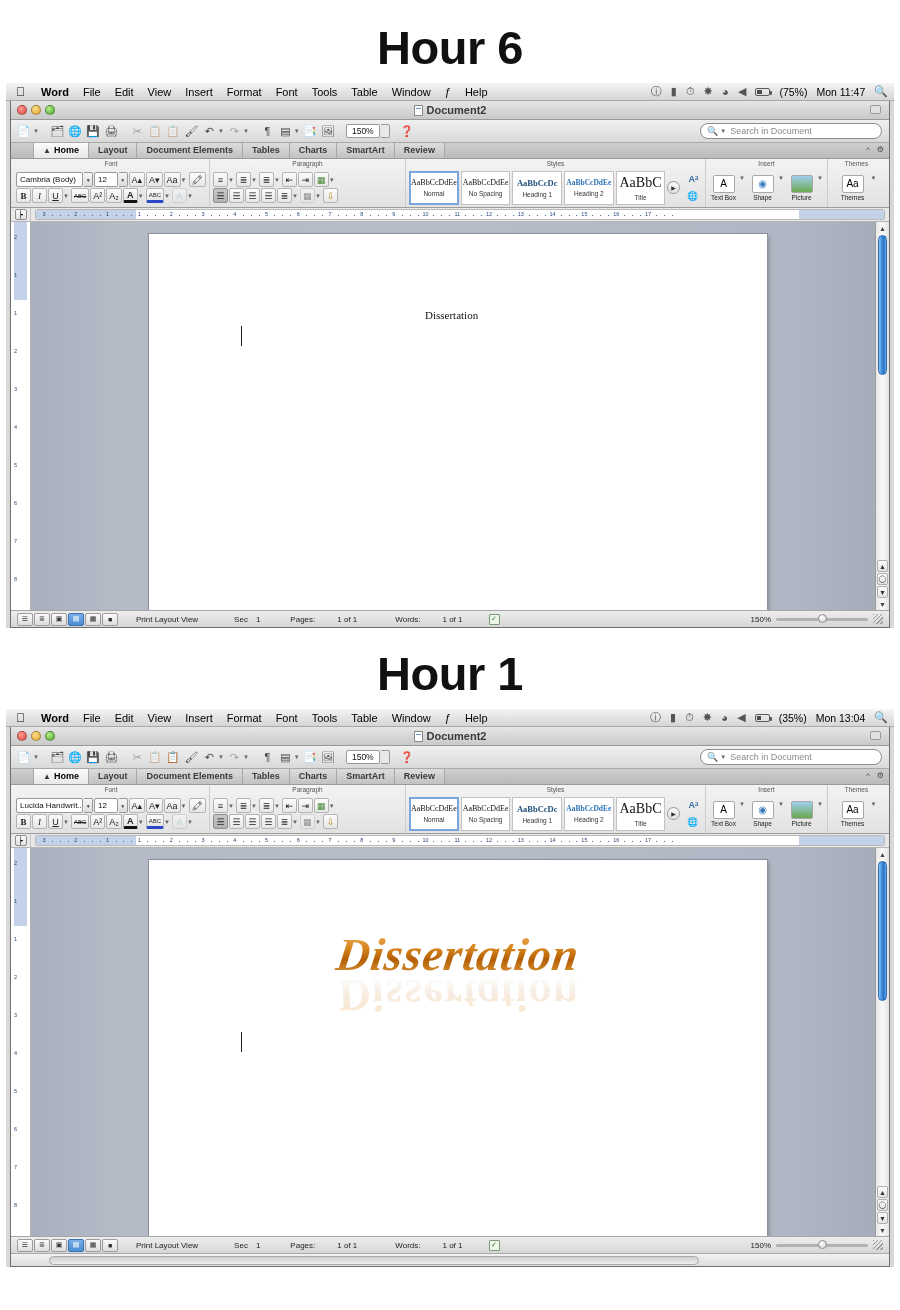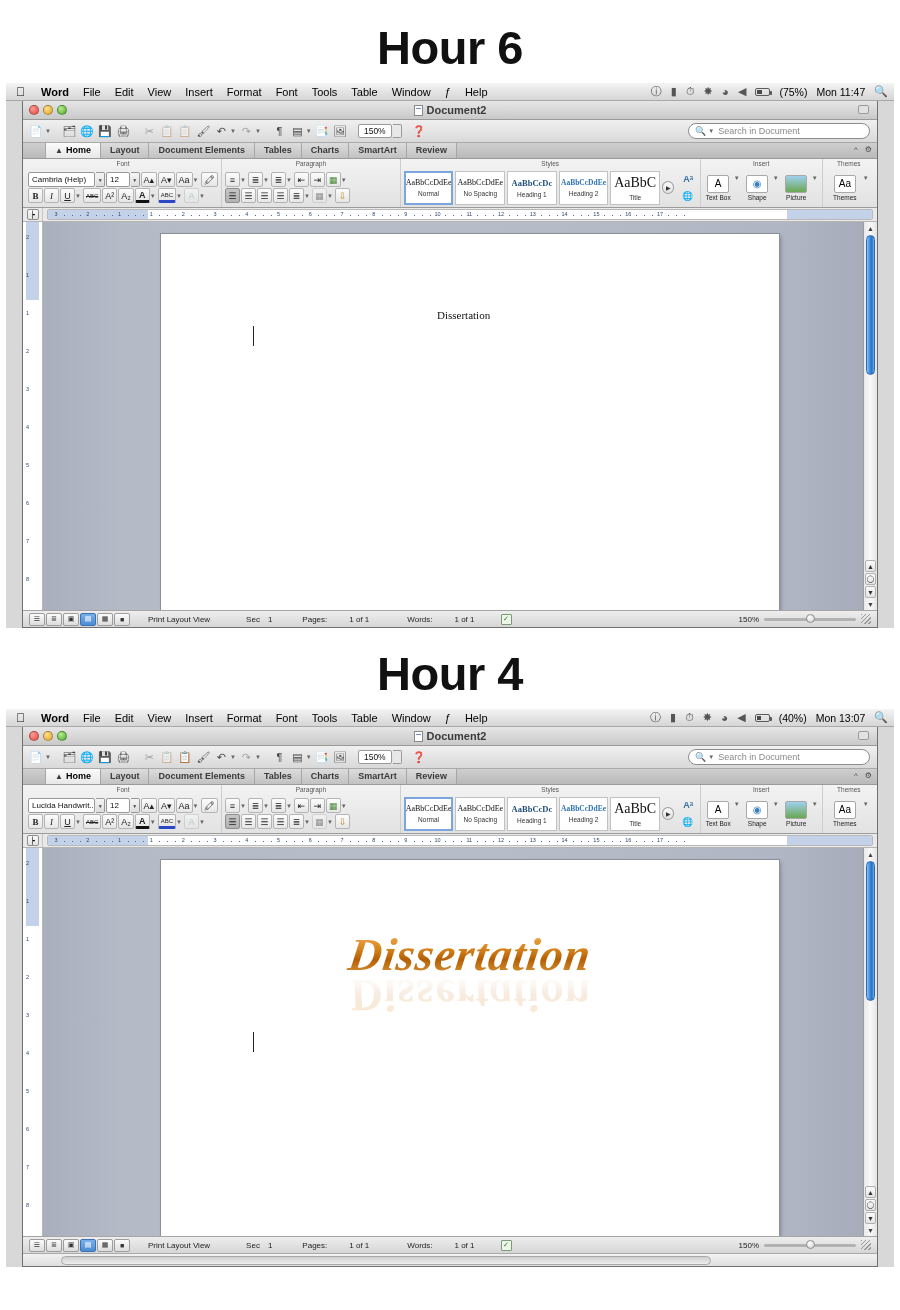--- a/index.html
+++ b/index.html
@@ -49,21 +49,21 @@
   .batt {
     display:inline-block; width:15px; height:8px;
     border:1px solid #5a5a5a; border-radius:2px; position:relative;
   }
   .batt:after{ content:""; position:absolute; right:-3px; top:2px; width:2px;height:4px;background:#5a5a5a;border-radius:0 1px 1px 0;}
   .batt i{ position:absolute; left:1px; top:1px; bottom:1px; background:#4a4a4a; display:block; }
   .wifi { font-size:12px; }
 
   
   .win {
-    margin:0 16px;
+    margin:0 4px;
     border:1px solid #6f6f6f;
     border-top:none;
     background:#7f1d1d;
     position:relative;
   }
 
   
   .titlebar {
     height:19px;
     background:linear-gradient(to bottom,#e6e6e6,#c9c9c9);
@@ -397,21 +397,21 @@
         <span>⚙</span>
       </span>
     </div>
 
     <div class="ribbon">
 
       <div class="grp" style="width:196px">
         <div class="grp-label">Font</div>
         <div class="grp-body">
           <div class="row">
-            <span class="fontname">Cambria (Help)</span>
+            <span class="fontname">Cambria (Body)</span>
             <span class="ddarrow">▼</span>
             <span class="fontsize">12</span>
             <span class="ddarrow">▼</span>
             <span class="btn">A▴</span>
             <span class="btn">A▾</span>
             <span class="btn">Aa</span>
             <span class="caret">▼</span>
             <span class="btn">🖍</span>
           </div>
           <div class="row">
@@ -672,21 +672,21 @@
         <span>150%</span>
         <span class="zslider">
             <span class="zknob"></span>
           </span>
         <span class="grip"></span>
       </span>
     </div>
   </div>
 </div>
 
-<div class="section-title" id="title-hour2">Hour 4</div>
+<div class="section-title" id="title-hour2">Hour 1</div>
 
 <div class="shot">
 
   <div class="menubar">
     <span class="apple"></span>
     <span class="mi bold">Word</span>
     <span class="mi">File</span>
     <span class="mi">Edit</span>
     <span class="mi">View</span>
     <span class="mi">Insert</span>
@@ -701,22 +701,22 @@
     <span class="status">
       <span class="sicon">ⓘ</span>
       <span class="sicon">▮</span>
       <span class="sicon">⏱</span>
       <span class="sicon">✸</span>
       <span class="sicon wifi">◕</span>
       <span class="sicon">◀</span>
       <span class="batt">
           <i style="width:4px"></i>
         </span>
-      <span>(40%)</span>
-      <span>Mon 13:07</span>
+      <span>(35%)</span>
+      <span>Mon 13:04</span>
       <span class="sicon">🔍</span>
     </span>
   </div>
 
   <div class="win">
 
     <div class="titlebar">
       <div class="traffic">
         <span class="dot r"></span>
         <span class="dot y"></span>

